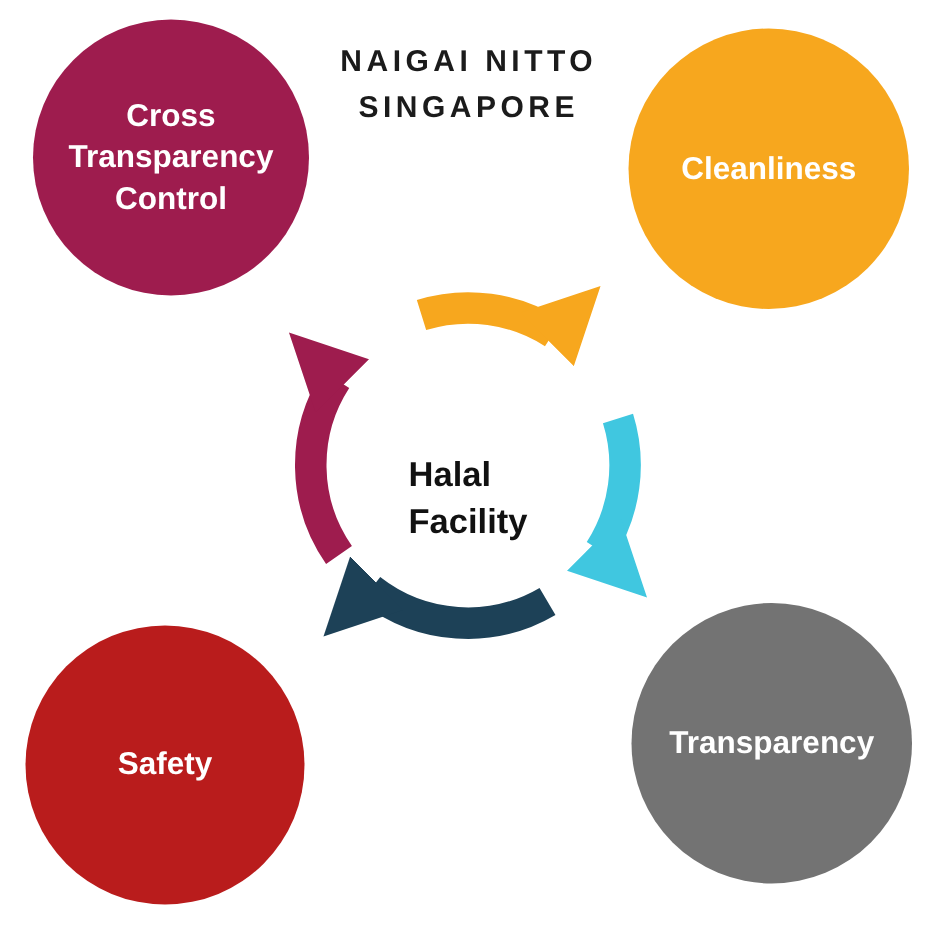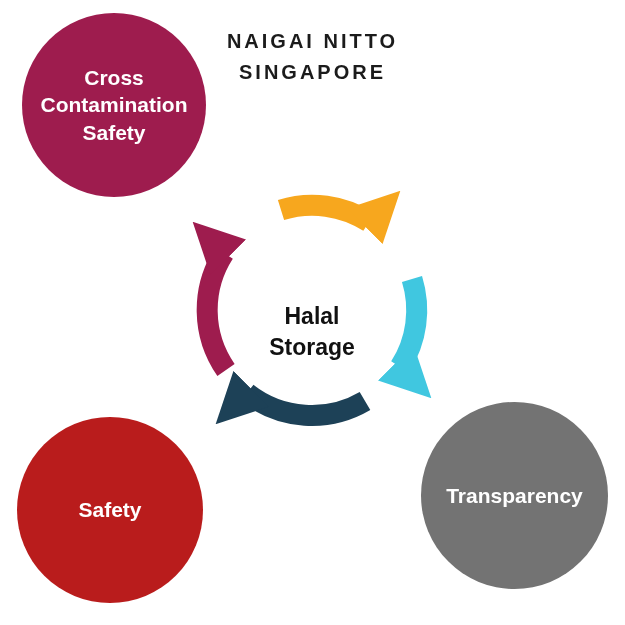--- a/index.html
+++ b/index.html
@@ -53,42 +53,45 @@
     position: absolute;
     left: 222px; top: 220px;
     width: 180px; height: 180px;
     border-radius: 50%;
     background: #ffffff;
     display: flex;
     align-items: center;
     justify-content: center;
   }
   .center-label {
-    text-align: center;
+    text-align: left;
     color: #111111;
     font-weight: bold;
     font-size: 23px;
     line-height: 1.35;
     margin-top: 44px;
   }
 </style>
 </head>
 <body>
 
 <div class="canvas">
 
   <div class="brand">
     <div>NAIGAI NITTO</div>
     <div>SINGAPORE</div>
   </div>
 
   <div class="bubble maroon">
-    <span class="bubble-label">Cross Contamination Safety</span>
+    <span class="bubble-label">Cross Transparency Control</span>
   </div>
 
+  <div class="bubble orange">
+    <span class="bubble-label">Cleanliness</span>
+  </div>
 
   <div class="bubble navy">
     <span class="bubble-label">Safety</span>
   </div>
 
   <div class="bubble cyan">
     <span class="bubble-label">Transparency</span>
   </div>
 
   <svg class="arrows" width="625" height="625" viewBox="0 0 625 625" aria-hidden="true">
@@ -112,17 +115,17 @@
     <path d="M 281 210 A 105 105 0 0 1 369 222" fill="none" stroke="#F7A71E" stroke-width="21" marker-end="url(#ah-orange)"></path>
 
     <path d="M 412 279 A 105 105 0 0 1 400 367" fill="none" stroke="#40C7E0" stroke-width="21" marker-end="url(#ah-cyan)"></path>
 
     <path d="M 365 401 A 105 105 0 0 1 247 393" fill="none" stroke="#1D4157" stroke-width="21" marker-end="url(#ah-navy)"></path>
   </svg>
 
   <div class="center-circle">
     <div class="center-label">
       <div>Halal</div>
-      <div>Storage</div>
+      <div>Facility</div>
     </div>
   </div>
 
 </div>
 
 </body></html>

